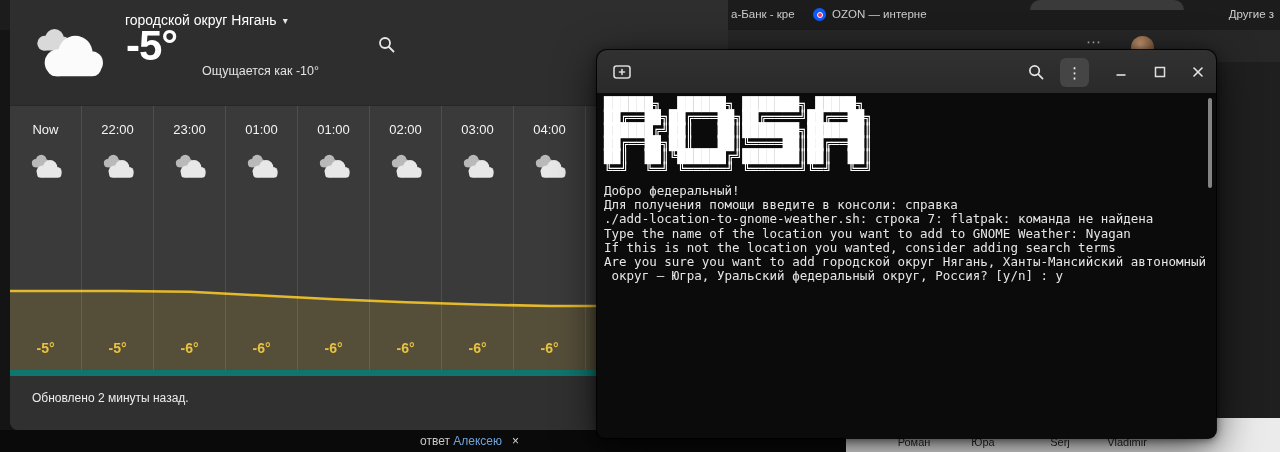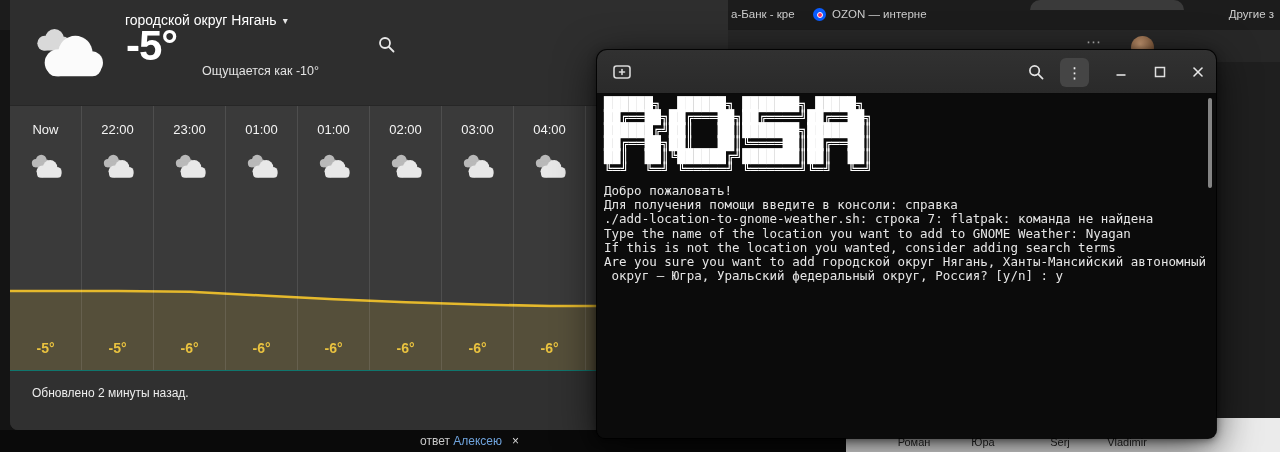--- a/index.html
+++ b/index.html
@@ -52,21 +52,21 @@
 
   #hourly{position:absolute;left:0;top:105px;width:718px;height:265px;background:#3a3a3a;border-top:1px solid #272727}
   #temp-chart{position:absolute;left:0;top:0}
   #hour-cols{position:absolute;left:0;top:0;width:718px;height:265px;display:flex}
   .hour-col{flex:0 0 72px;width:72px;height:265px;border-right:1px solid rgba(255,255,255,.10);
     position:relative;text-align:center}
   .hour-time{margin-top:16px;font-size:13px;color:#f4f4f4}
   .hour-col svg{margin-top:16px}
   .hour-temp{position:absolute;bottom:15px;left:0;right:0;font-size:14px;font-weight:bold;color:#e9c23f}
 
-  #ww-footer{position:absolute;left:0;top:370px;width:718px;height:60px;background:#303030;border-top:1px solid #0f766e}
+  #ww-footer{position:absolute;left:0;top:370px;width:718px;height:60px;background:#303030;border-top:6px solid #0f766e}
   #updated{position:absolute;left:22px;top:15px;font-size:12px;color:#ececec}
   #attribution{position:absolute;left:22px;top:34px;font-size:12px;color:#ececec}
   #attribution .link{color:#78aeed;text-decoration:underline;cursor:pointer}
 
   
   #term{position:absolute;left:597px;top:50px;width:619px;height:388px;z-index:10;
     border-radius:10px 10px 8px 8px;background:#0b0b0b;
     box-shadow:0 10px 40px rgba(0,0,0,.7),0 2px 8px rgba(0,0,0,.5),0 0 0 1px rgba(0,0,0,.85)}
   #term-titlebar{position:absolute;left:0;top:0;width:619px;height:44px;
     background:linear-gradient(#313131,#2a2a2a);border-radius:10px 10px 0 0;border-bottom:1px solid #0a0a0a}
@@ -359,21 +359,21 @@
     </div>
   </div>
   <div id="term-body">
     <pre id="rosa-logo">██████╗  ██████╗ ███████╗ █████╗ 
 ██╔══██╗██╔═══██╗██╔════╝██╔══██╗
 ██████╔╝██║   ██║███████╗███████║
 ██╔══██╗██║   ██║╚════██║██╔══██║
 ██║  ██║╚██████╔╝███████║██║  ██║
 ╚═╝  ╚═╝ ╚═════╝ ╚══════╝╚═╝  ╚═╝</pre>
     <div id="term-output">
-        <div class="tline"><span class="c-fg">Добро пожаловать!</span></div>
+        <div class="tline"><span class="c-fg">Добро федеральный!</span></div>
         <div class="tline"><span class="c-fg">Для получения помощи введите в консоли: справка</span></div>
         <div class="tline"><span class="c-fg">./add-location-to-gnome-weather.sh: строка 7: flatpak: команда не найдена</span></div>
         <div class="tline"><span class="c-fg">Type the name of the location you want to add to GNOME Weather: Nyagan</span></div>
         <div class="tline"><span class="c-fg">If this is not the location you wanted, consider adding search terms</span></div>
         <div class="tline"><span class="c-fg">Are you sure you want to add городской округ Нягань, Ханты-Мансийский автономный</span></div>
         <div class="tline"><span class="c-fg"> округ — Югра, Уральский федеральный округ, Россия? [y/n] : y</span></div>
       </div>
   </div>
   <div id="term-scroll"></div>
 </div>

